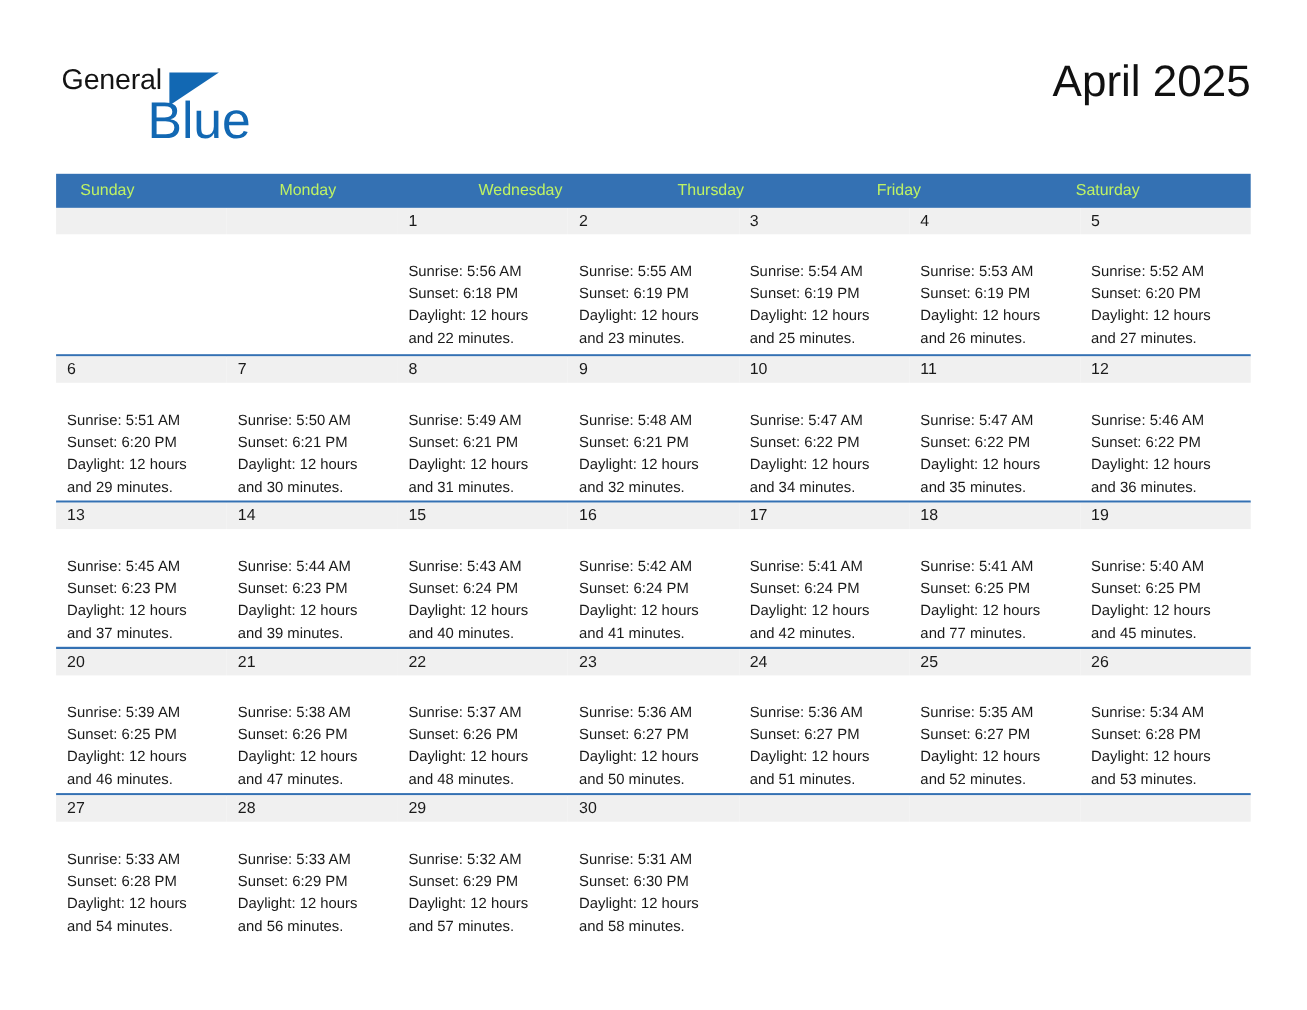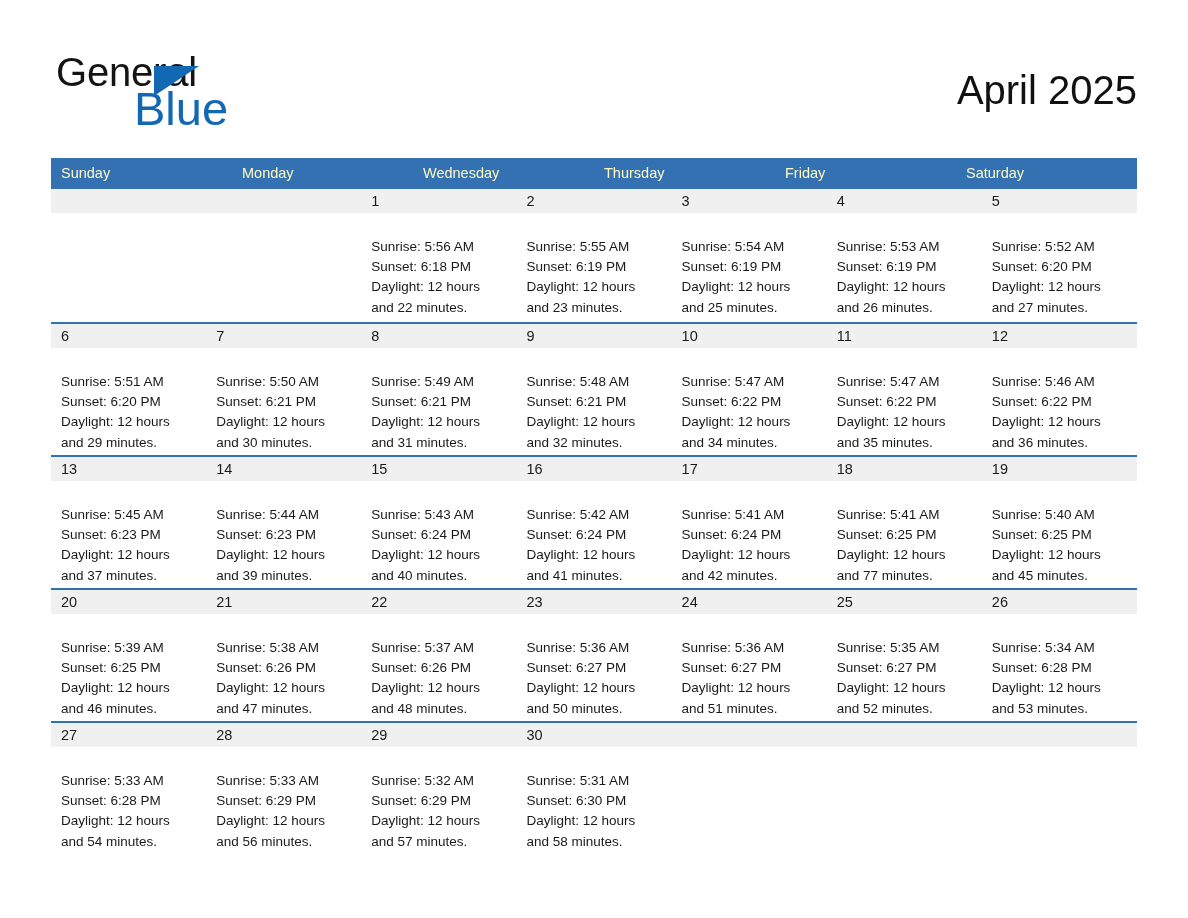--- a/index.html
+++ b/index.html
@@ -36,21 +36,21 @@
     position: absolute;
     left: 5px;
     top: 12px;
     width: 260px;
     height: 80px;
   }
   .logo-line1 {
     position: absolute;
     left: 0;
     top: 0;
-    font-size: 40px;
+    font-size: 26px;
     letter-spacing: -0.2px;
     color: #141414;
     line-height: 40px;
     white-space: nowrap;
   }
   .logo-tri {
     position: absolute;
     left: 98px;
     top: 14px;
     width: 0;
@@ -64,21 +64,21 @@
     top: 37px;
     font-size: 47px;
     color: #1268b3;
     line-height: 40px;
     white-space: nowrap;
   }
 
   .title {
     position: absolute;
     right: 0;
-    top: 26px;
+    top: 10px;
     font-size: 40px;
     font-weight: normal;
     color: #111111;
     line-height: 48px;
     white-space: nowrap;
   }
   .subtitle {
     position: absolute;
     right: 0;
     top: 72px;
@@ -98,23 +98,23 @@
   }
 
   .weekdays {
     display: flex;
     background: #3471b3;
     height: 31px;
   }
   .weekday {
     flex: 1 1 0;
     box-sizing: border-box;
-    padding: 6px 0 0 10px;
+    padding: 6px 0 0 22px;
     font-size: 14.5px;
-    color: #fef9c3;
+    color: #bef264;
     line-height: 19px;
     white-space: nowrap;
   }
 
   .week {
     display: flex;
     border-top: 2px solid #3471b3;
     height: 133px;
     box-sizing: border-box;
   }

